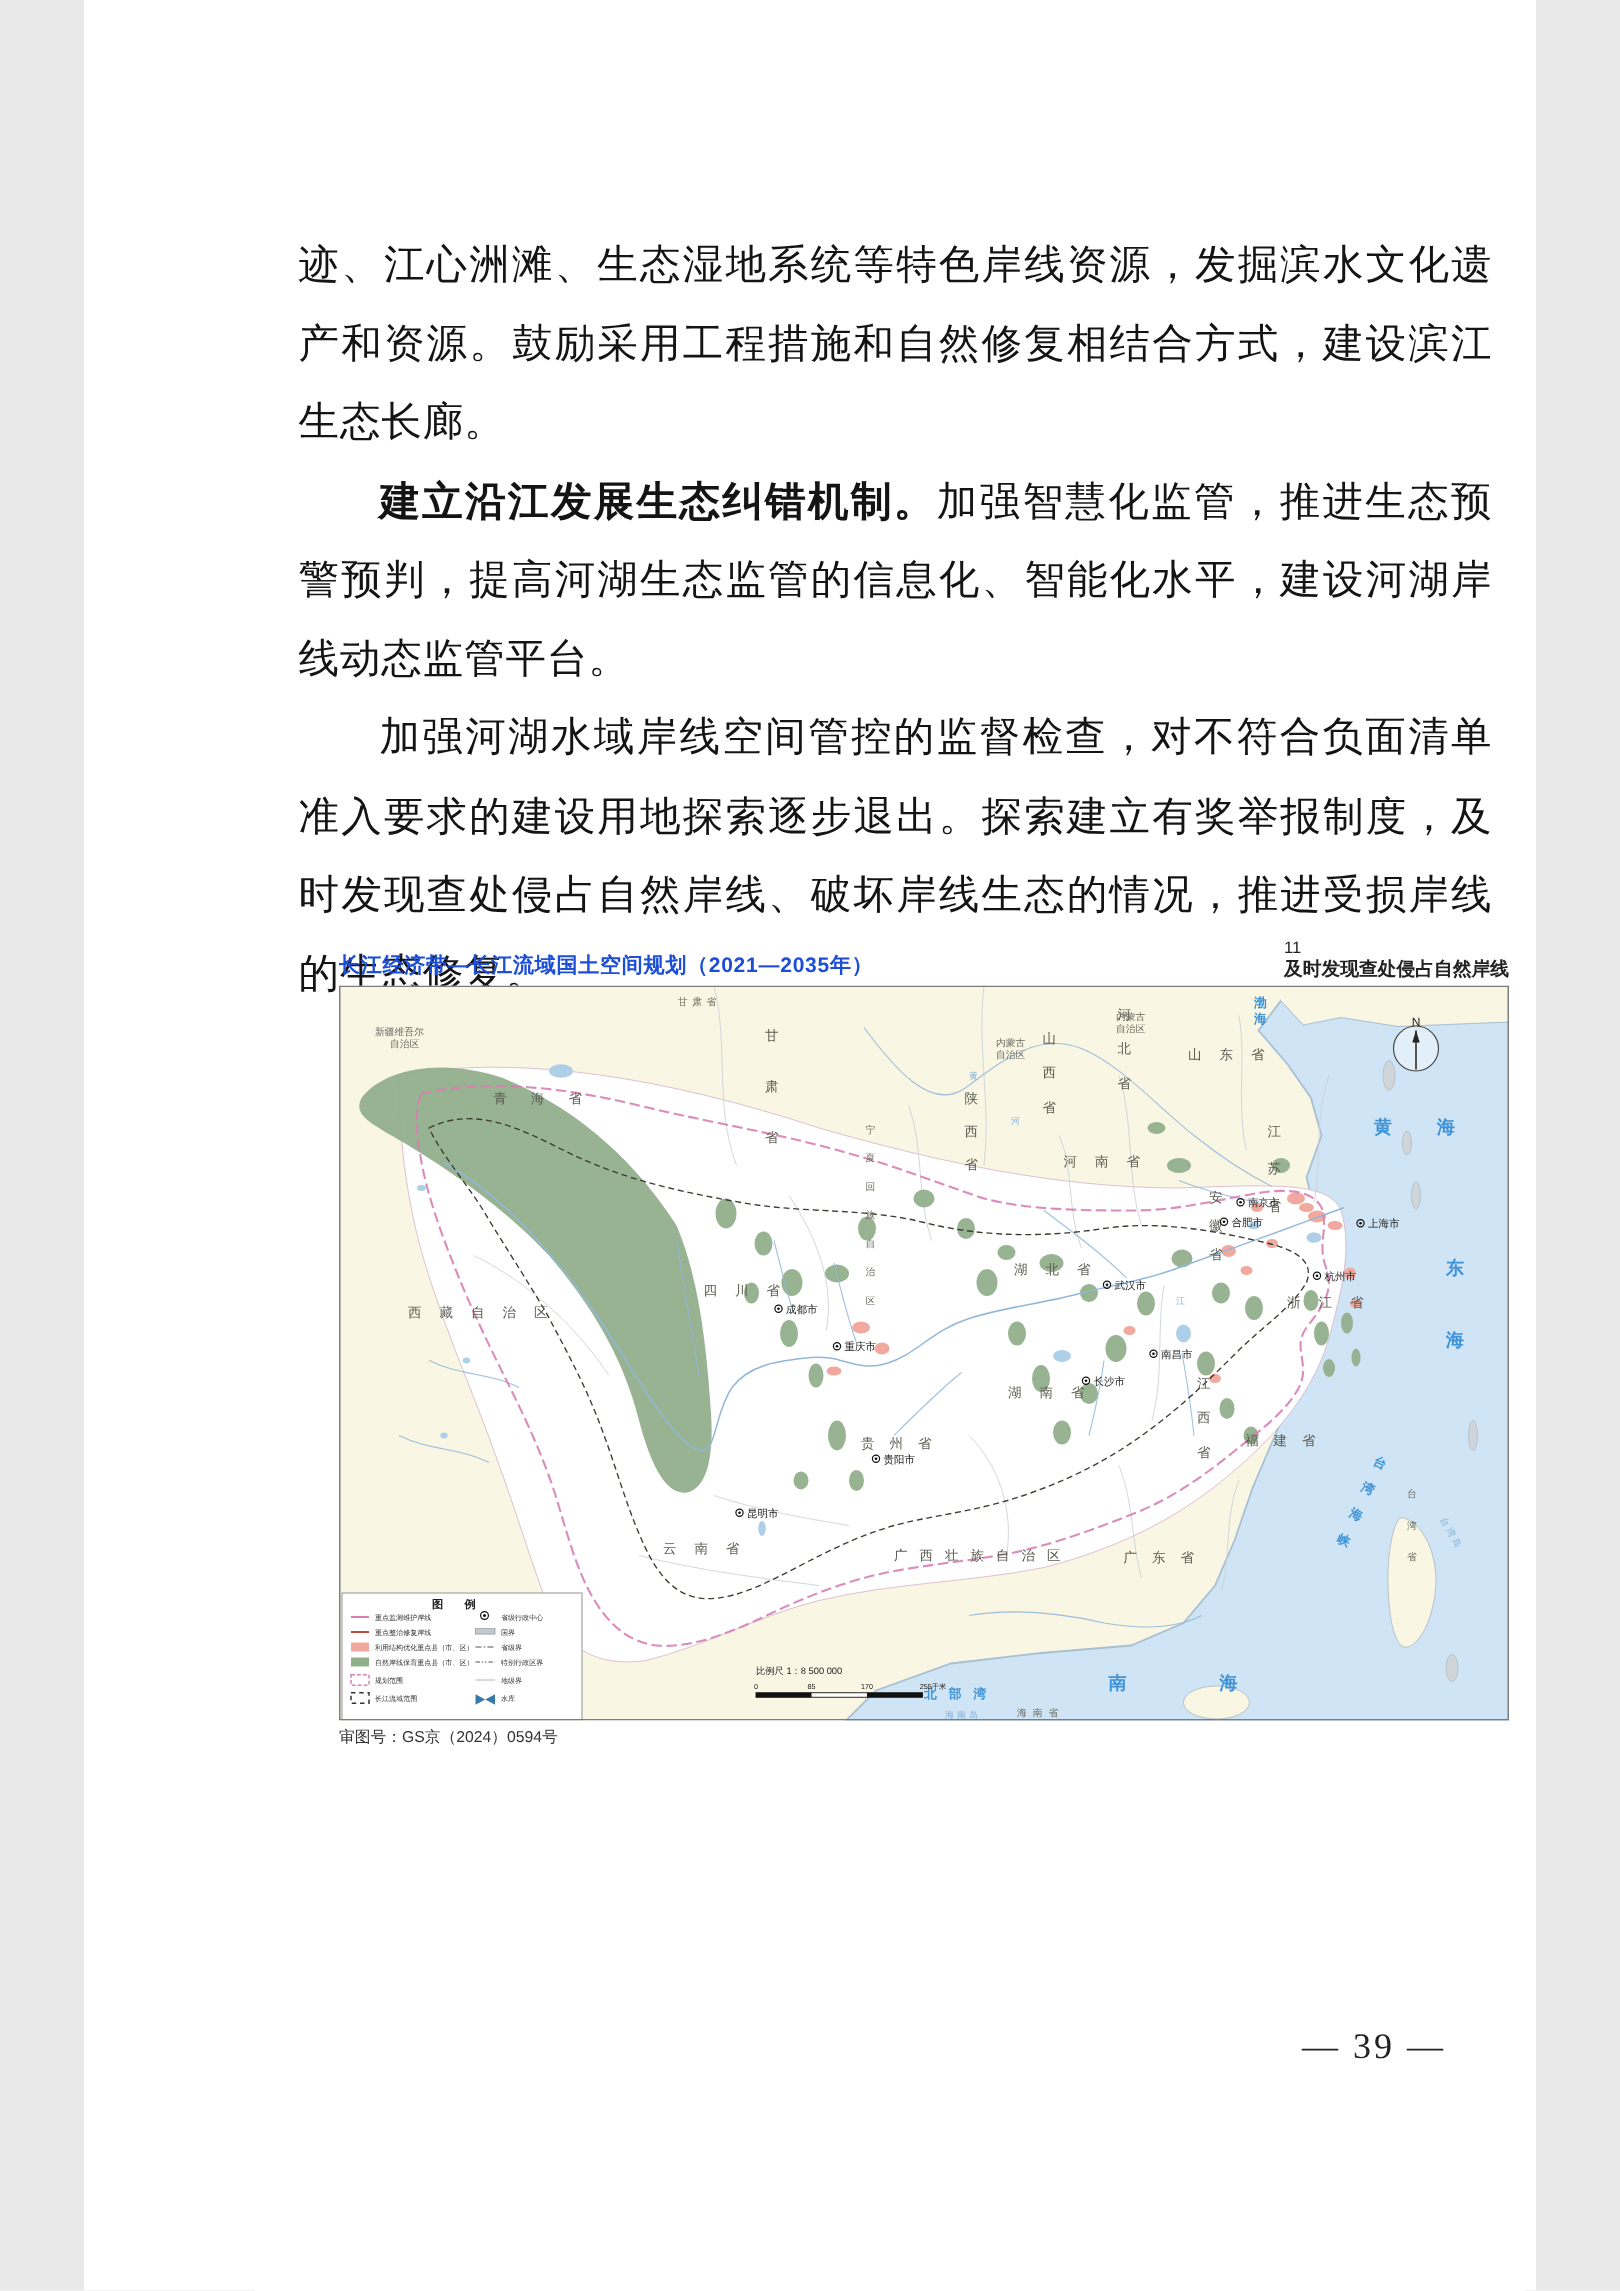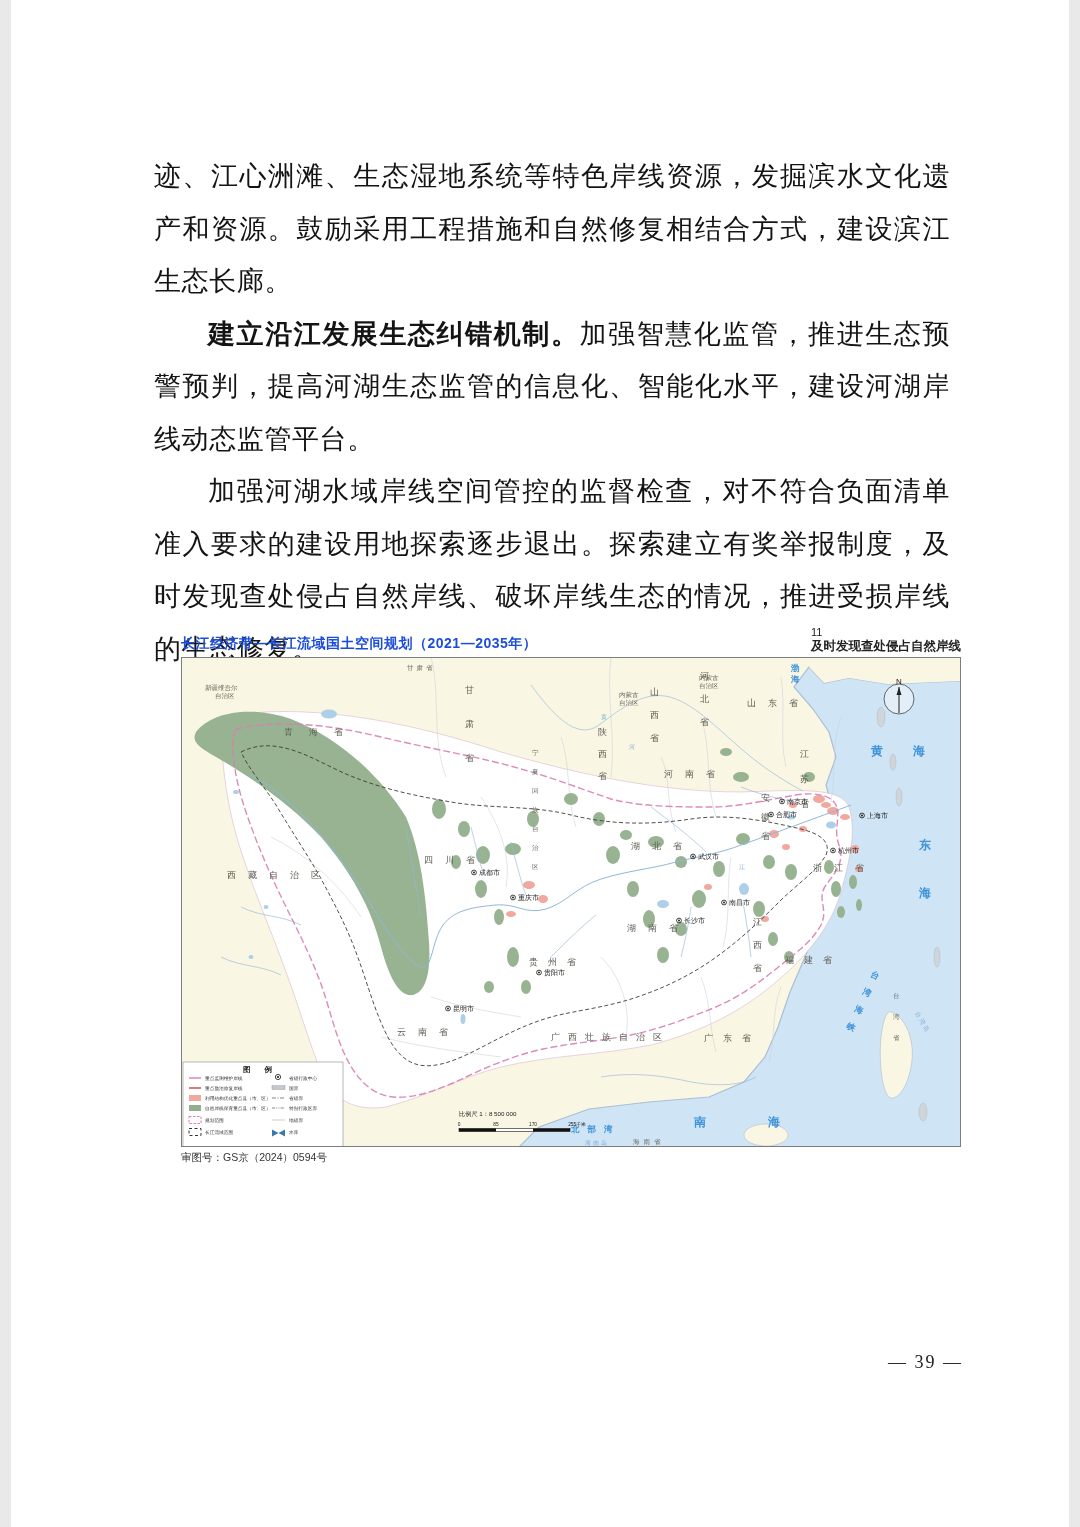--- a/index.html
+++ b/index.html
@@ -1,17 +1,17 @@
 <!DOCTYPE html>
 <html style="--land: #faf6e4; --sea: #cfe4f4; --basin: #ffffff; --green: #92af8c; --pink: #f1a99f; --plan_boundary: #d77fb4; --redline: #c04a3e; --river: #90b8da; --sea_text: #3f93d9;"><head>
 <meta charset="utf-8">
 <style>
   html,body{margin:0;padding:0;background:#e9e9e9;}
   .page{
-    position:relative; width:1058px; height:1527px; background:#ffffff;
+    position:relative; width:968px; height:1527px; background:#ffffff;
     margin:0 auto; overflow:hidden;
     font-family:"Liberation Serif","DejaVu Serif",serif; color:#1a1a1a;
   }
   
   .textblock{
     position:absolute; left:143px; top:150px; width:796px;
   }
   .textblock p{
     margin:0; font-size:27px; line-height:52.5px; letter-spacing:0.6px;
     text-align:justify; word-break:break-all; text-indent:2em; color:#141414;
@@ -29,22 +29,22 @@
   .fig-number{font-size:11px; color:#222;}
   .fig-name{font-size:12.5px; color:#222; font-weight:bold;}
   
   .map-wrap{position:absolute; left:170px; top:657px; width:780px; height:490px;}
   svg{display:block;}
   .approval{
     position:absolute; left:170px; top:1151px; font-size:10.5px; color:#333;
     font-family:"Liberation Sans","DejaVu Sans",sans-serif;
   }
   .pagenum{
-    position:absolute; left:812px; top:1352px; width:140px; text-align:right;
-    font-size:18px; color:#222; letter-spacing:2px;
+    position:absolute; left:812px; top:1352px; width:140px; text-align:left;
+    font-size:24px; color:#222; letter-spacing:2px;
   }
   
   .landbg{fill:var(--land,#faf6e4);}
   .seafill{fill:var(--sea,#cfe4f4); stroke:#a9bfd2; stroke-width:1.2;}
   .basinfill{fill:var(--basin,#ffffff); stroke:#d9b9cc; stroke-width:0.6;}
   .greenpatch{fill:var(--green,#92af8c); stroke:none; opacity:0.95;}
   .pinkpatch{fill:var(--pink,#f1a99f); stroke:none;}
   .river{fill:none; stroke:var(--river,#90b8da); stroke-width:1;}
   .river2{fill:none; stroke:var(--river,#90b8da); stroke-width:0.7; opacity:0.9;}
   .innerbnd{fill:none; stroke:#ccd3da; stroke-width:0.6;}

